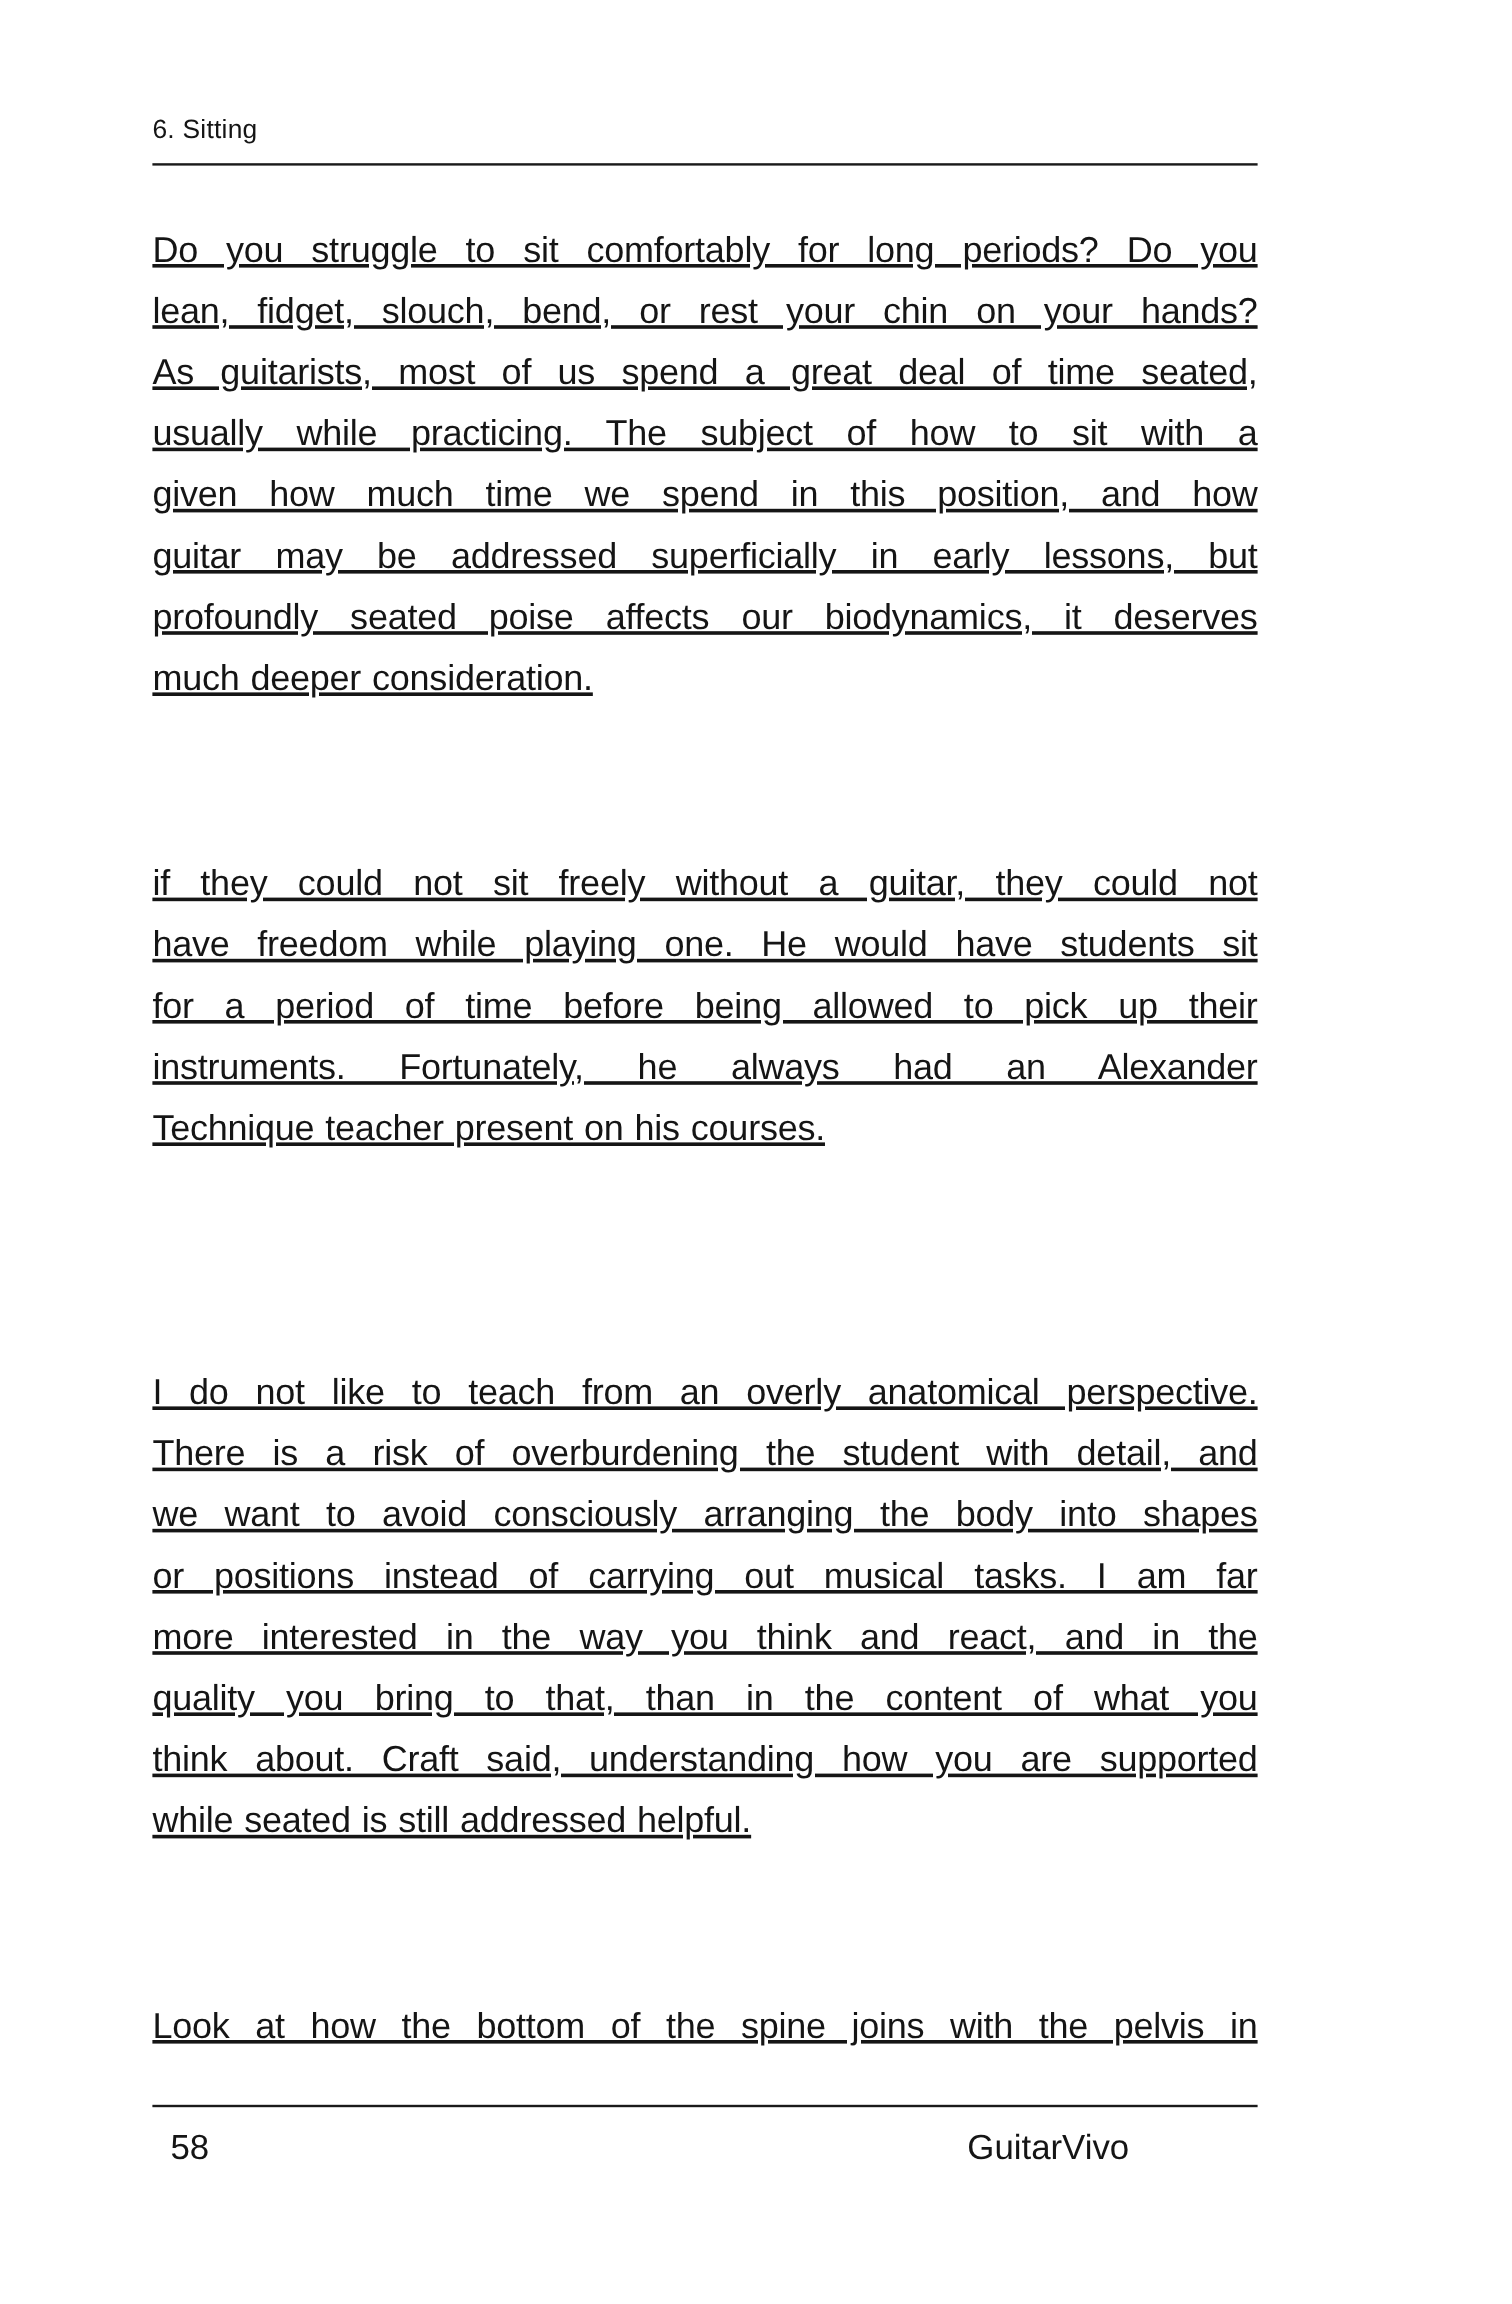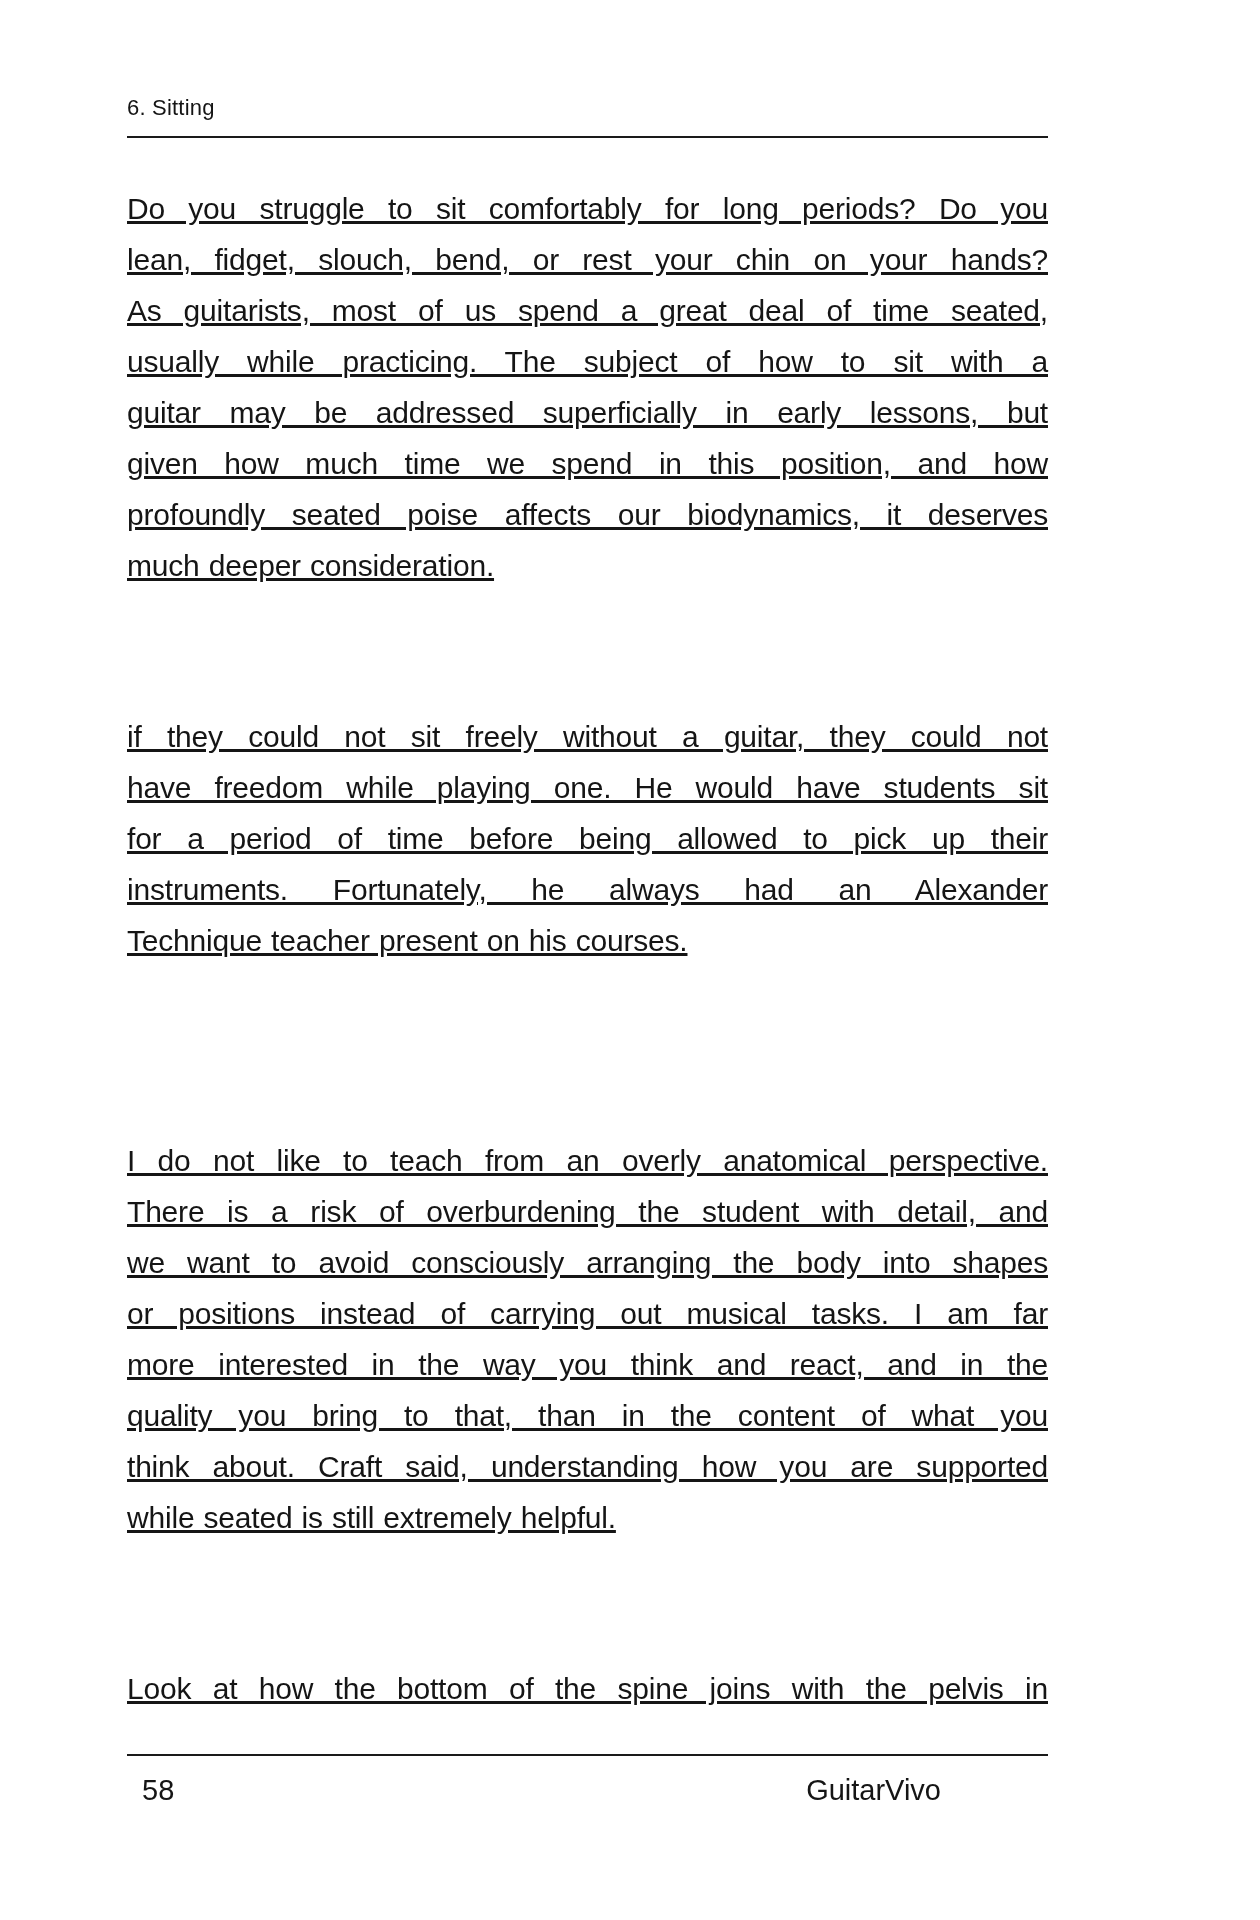--- a/index.html
+++ b/index.html
@@ -78,41 +78,41 @@
 <div class="page">
   <div class="chapter">6. Sitting</div>
   <div class="rule header-rule"></div>
 
   <main id="page-body">
       <div class="paragraph p0">
         <div class="line">Do you struggle to sit comfortably for long periods? Do you</div>
         <div class="line">lean, fidget, slouch, bend, or rest your chin on your hands?</div>
         <div class="line">As guitarists, most of us spend a great deal of time seated,</div>
         <div class="line">usually while practicing. The subject of how to sit with a</div>
+        <div class="line">given how much time we spend in this position, and how</div>
         <div class="line">guitar may be addressed superficially in early lessons, but</div>
-        <div class="line">given how much time we spend in this position, and how</div>
         <div class="line">profoundly seated poise affects our biodynamics, it deserves</div>
         <div class="line last">much deeper consideration.</div>
       </div>
       <div class="paragraph p1">
         <div class="line">if they could not sit freely without a guitar, they could not</div>
         <div class="line">have freedom while playing one. He would have students sit</div>
         <div class="line">for a period of time before being allowed to pick up their</div>
         <div class="line">instruments. Fortunately, he always had an Alexander</div>
         <div class="line last">Technique teacher present on his courses.</div>
       </div>
       <div class="paragraph p2">
         <div class="line">I do not like to teach from an overly anatomical perspective.</div>
         <div class="line">There is a risk of overburdening the student with detail, and</div>
         <div class="line">we want to avoid consciously arranging the body into shapes</div>
         <div class="line">or positions instead of carrying out musical tasks. I am far</div>
         <div class="line">more interested in the way you think and react, and in the</div>
         <div class="line">quality you bring to that, than in the content of what you</div>
         <div class="line">think about. Craft said, understanding how you are supported</div>
-        <div class="line last">while seated is still extremely helpful.</div>
+        <div class="line last">while seated is still addressed helpful.</div>
       </div>
       <div class="paragraph p3">
         <div class="line">Look at how the bottom of the spine joins with the pelvis in</div>
       </div>
     </main>
 
   <div class="rule footer-rule"></div>
   <div class="page-number">58</div>
   <div class="brand">GuitarVivo</div>
 </div>

